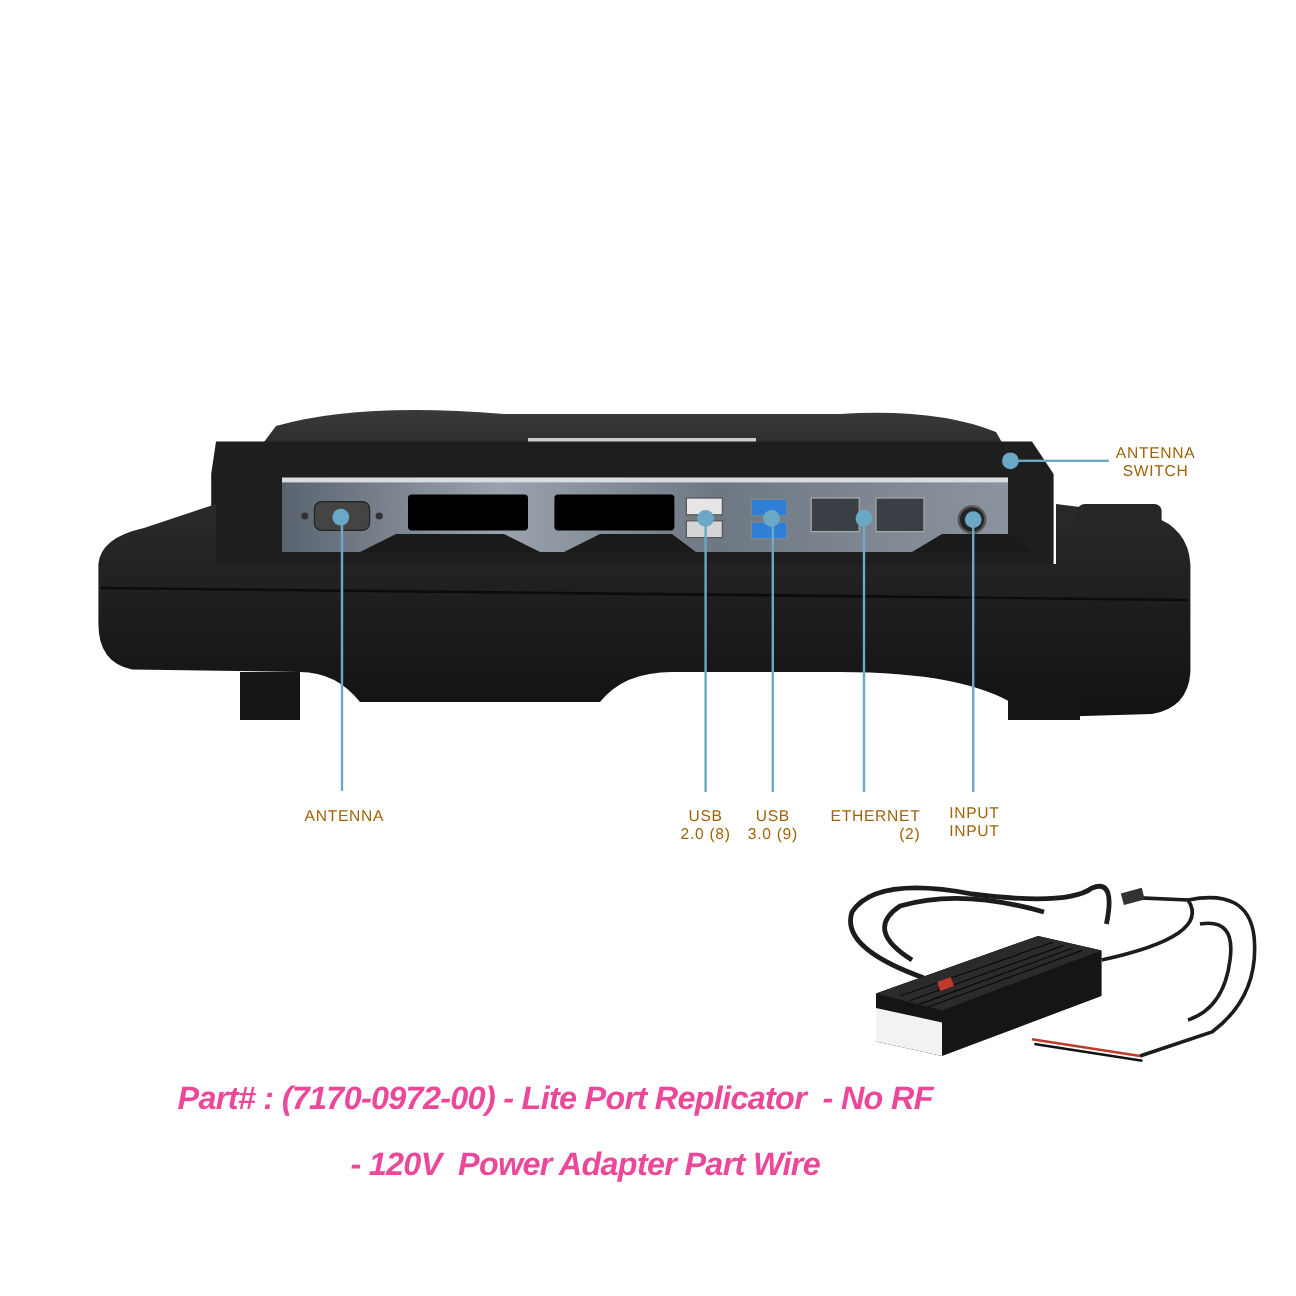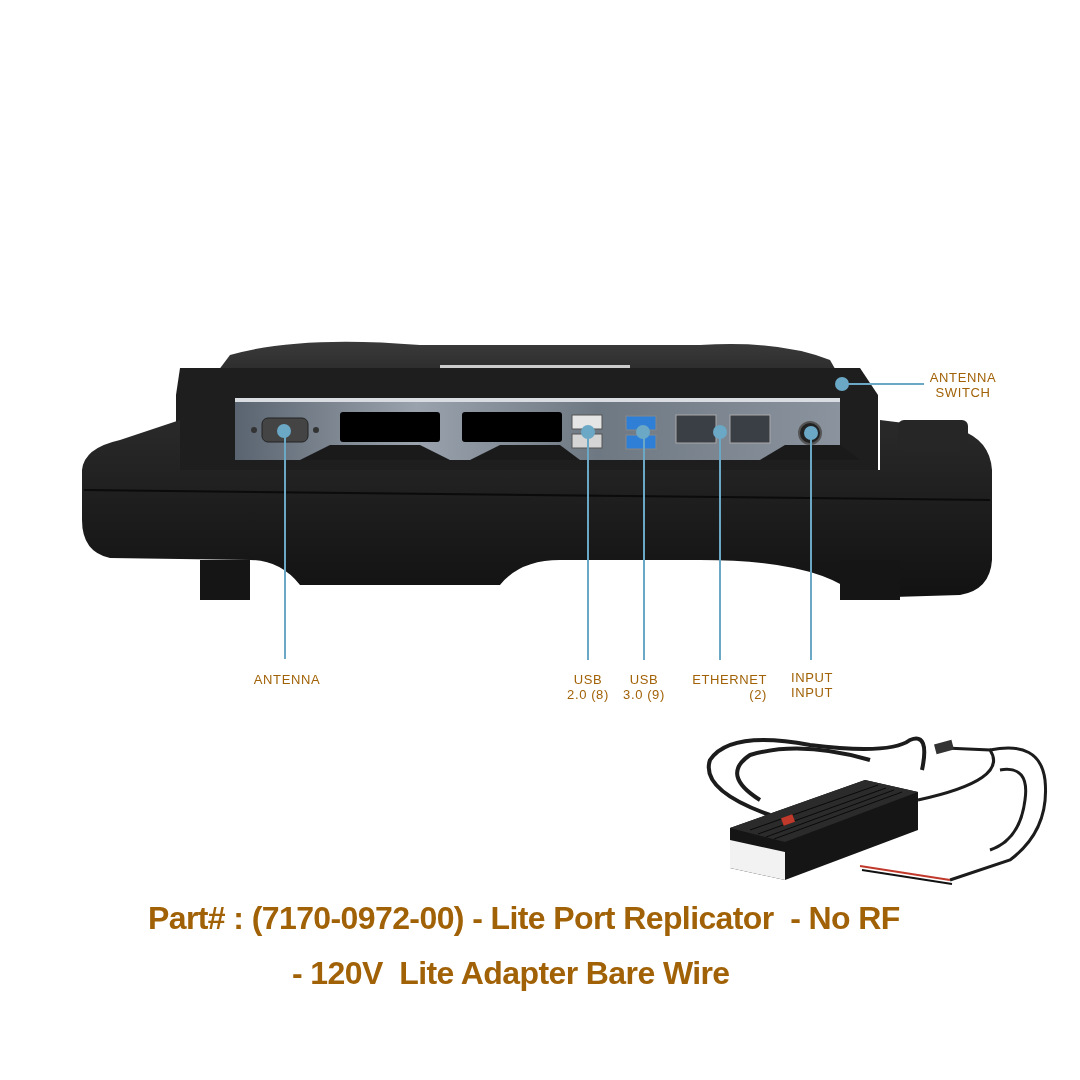--- a/index.html
+++ b/index.html
@@ -1,19 +1,19 @@
 <!DOCTYPE html>
 <html><head>
 <meta charset="utf-8">
 <style>
   html, body { margin:0; padding:0; background:#ffffff; }
   body { width:1080px; height:1080px; position:relative; overflow:hidden; font-family:"Liberation Sans", sans-serif; }
   .abs { position:absolute; }
   .label { position:absolute; font-size:13px; color:#a16207; text-align:center; letter-spacing:0.6px; line-height:15px; }
-  .headline { position:absolute; color:#a16207; font-weight:bold; font-size:32px; letter-spacing:-0.6px; white-space:pre; }
+  .headline { position:absolute; color:#ec4899; font-weight:bold; font-size:27px; letter-spacing:-0.6px; white-space:pre;font-style:italic; }
   .callout-line { position:absolute; background:#6aa8c6; }
   .callout-dot { position:absolute; width:14px; height:14px; border-radius:50%; background:#6aa8c6; }
 </style>
 </head>
 <body>
 
 <div class="abs" style="left:0;top:300px;width:1080px;height:320px;">
   <svg width="1080" height="320" viewBox="0 300 1080 320" xmlns="http://www.w3.org/2000/svg">
     <defs>
       <linearGradient id="bodyG" x1="0" y1="0" x2="0" y2="1">
@@ -145,13 +145,13 @@
     <rect x="245" y="22" width="18" height="10" fill="#333" transform="rotate(-15 254 27)"></rect>
     <path d="M300 30 Q350 20 355 60 Q360 110 320 140 L260 160" fill="none" stroke="#1c1c1c" stroke-width="3"></path>
     <path d="M310 50 Q340 45 335 80 Q330 120 300 130" fill="none" stroke="#1c1c1c" stroke-width="3"></path>
 
     <path d="M260 160 L170 146" stroke="#c0392b" stroke-width="2"></path>
     <path d="M262 164 L172 150" stroke="#111" stroke-width="2"></path>
   </svg>
 </div>
 
 <div class="headline" style="left:148px;top:900px;">Part# : (7170-0972-00) - Lite Port Replicator  - No RF</div>
-<div class="headline" style="left:292px;top:955px;">- 120V  Lite Adapter Bare Wire</div>
+<div class="headline" style="left:292px;top:955px;">- 120V  Power Adapter Part Wire</div>
 
 </body></html>

